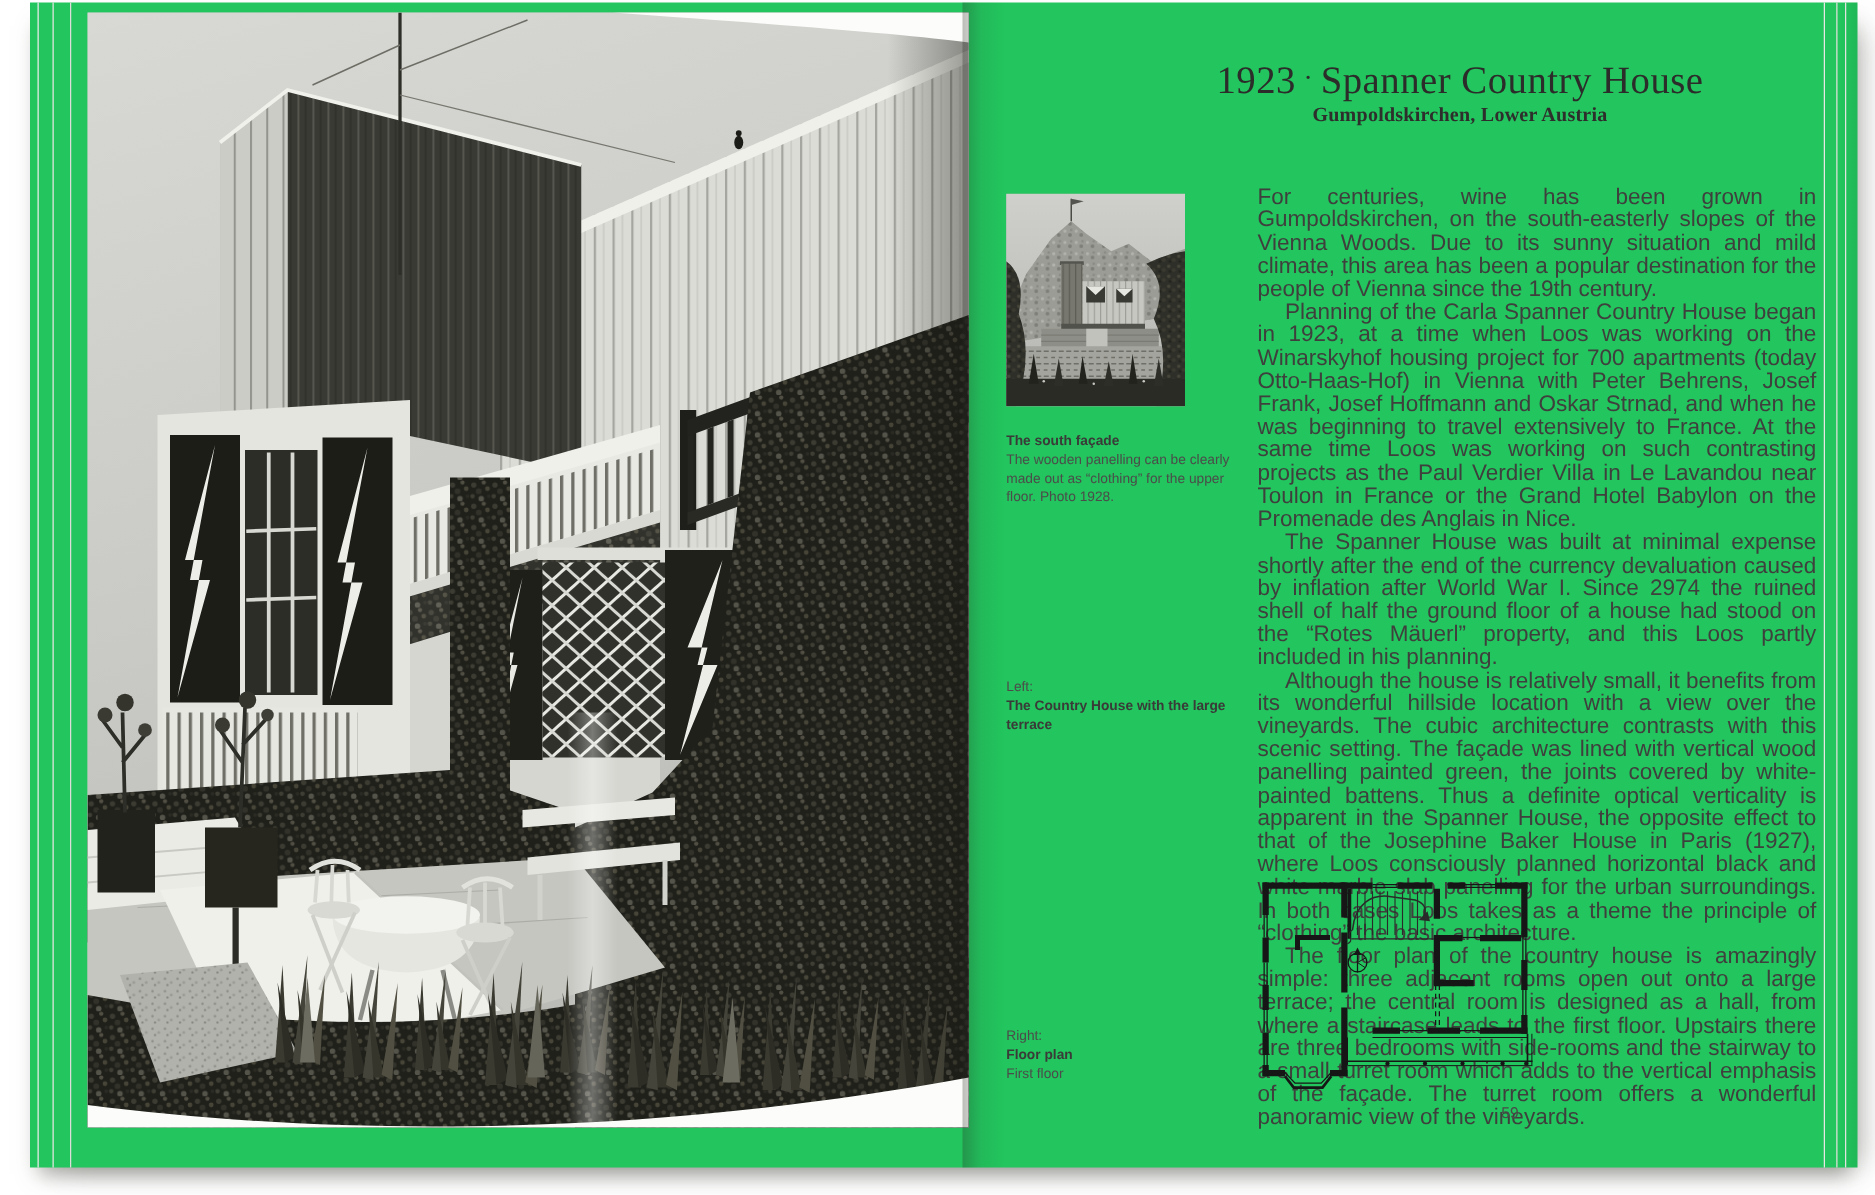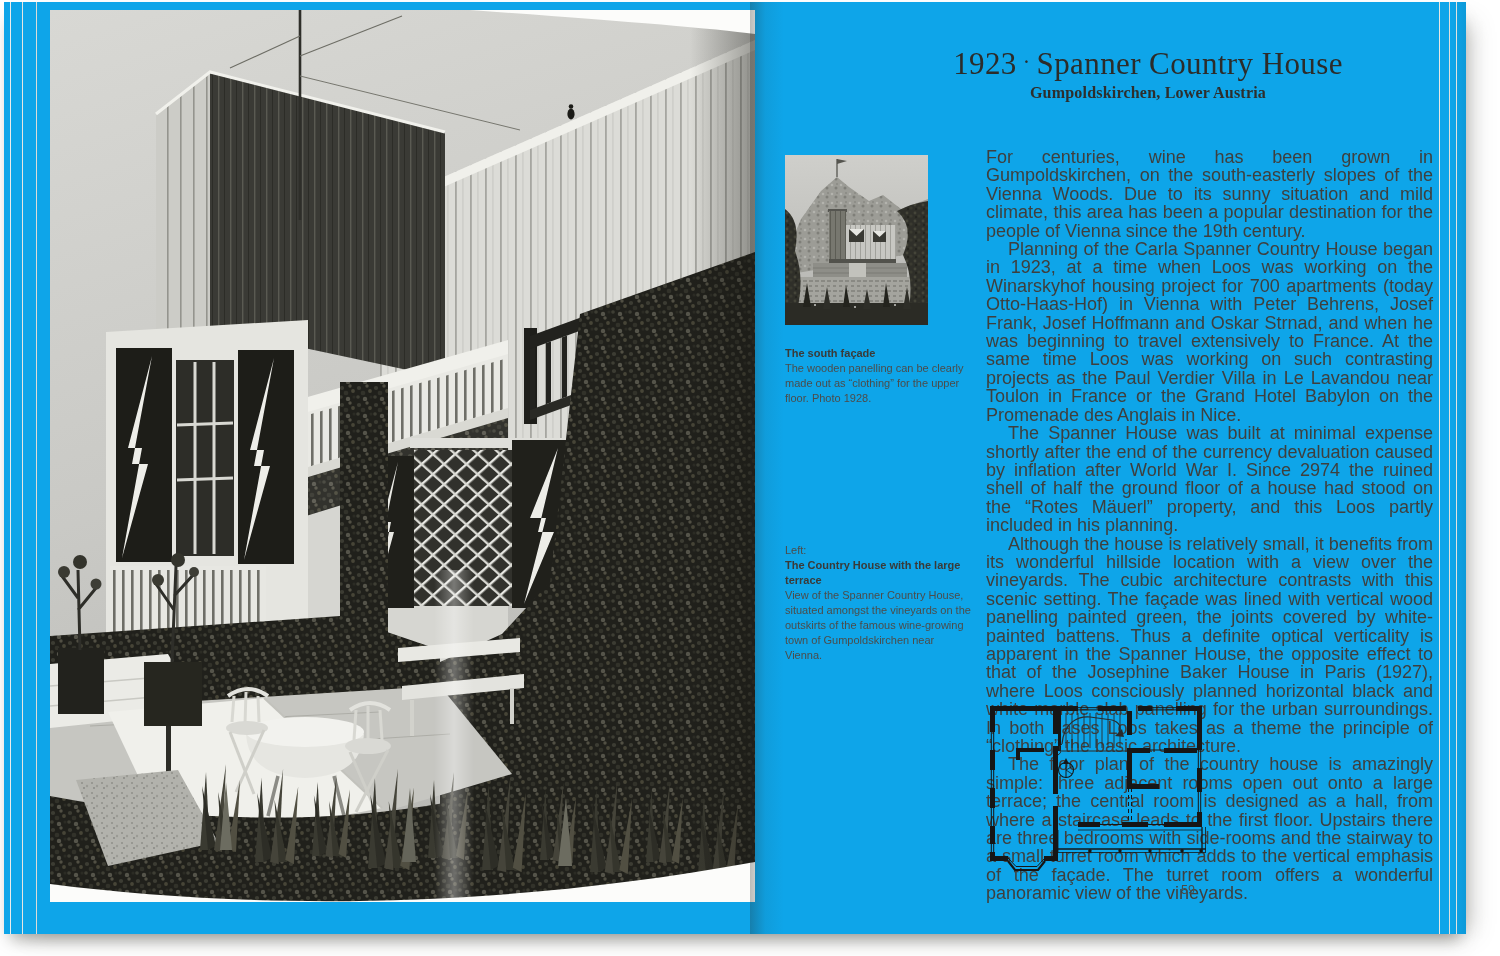--- a/index.html
+++ b/index.html
@@ -1,18 +1,18 @@
 <!DOCTYPE html>
 <html><head>
 <meta charset="utf-8">
 <style>
   html,body{margin:0;padding:0;background:#ffffff;}
   .stage{position:relative;width:1500px;height:956px;background:#ffffff;overflow:hidden;
          font-family:"Liberation Sans","DejaVu Sans",sans-serif;color:#3e3e3c;}
-  .book{position:absolute;left:4px;top:2px;width:1462px;height:932px;background:#0ea5e9;
+  .book{position:absolute;left:24px;top:2px;width:1462px;height:932px;background:#22c55e;
         box-shadow:0 12px 16px -7px rgba(90,90,82,.55), 16px 10px 22px -12px rgba(90,90,82,.35);}
   .edge-line{position:absolute;top:0;bottom:0;width:1px;}
   .el1{left:6px;background:#ececе8;background:#ececе8;background:#ececeb;}
   .el2{left:18px;background:#e6e6e2;}
   .el3{left:32px;background:#dedeDa;background:#dedeDA;background:#dedeDa;background:#dddDD9;background:#dcdcd8;}
   .el4{right:26px;background:#e7e7e3;}
   .el5{right:16px;background:#dfdfdb;}
   .el6{right:9px;background:#e8e8e4;}
   .photo-large{position:absolute;left:46px;top:8px;width:705px;height:892px;margin:0;background:#c9c9c5;}
   .photo-large svg{display:block;width:100%;height:100%;}
@@ -354,21 +354,20 @@
       </figure>
 
       <div class="caption cap1">
         <div class="cap-head">The south façade</div>
         <div class="cap-body">The wooden panelling can be clearly made out as “clothing” for the upper floor. Photo 1928.</div>
       </div>
 
       <div class="caption cap2">
         <div class="cap-kick">Left:</div>
         <div class="cap-head">The Country House with the large terrace</div>
-        <div class="cap-body">View of the Spanner Country House, situated amongst the vineyards on the outskirts of the famous wine-growing town of Gumpoldskirchen near Vienna.</div>
       </div>
 
       <div class="bodytext">
         <p>For centuries, wine has been grown in Gumpoldskirchen, on the south-easterly slopes of the Vienna Woods. Due to its sunny situation and mild climate, this area has been a popular destination for the people of Vienna since the 19th century.</p>
         <p>Planning of the Carla Spanner Country House began in 1923, at a time when Loos was working on the Winarskyhof housing project for 700 apartments (today Otto-Haas-Hof) in Vienna with Peter Behrens, Josef Frank, Josef Hoffmann and Oskar Strnad, and when he was beginning to travel extensively to France. At the same time Loos was working on such contrasting projects as the Paul Verdier Villa in Le Lavandou near Toulon in France or the Grand Hotel Babylon on the Promenade des Anglais in Nice.</p>
         <p>The Spanner House was built at minimal expense shortly after the end of the currency devaluation caused by inflation after World War I. Since 2974 the ruined shell of half the ground floor of a house had stood on the “Rotes Mäuerl” property, and this Loos partly included in his planning.</p>
         <p>Although the house is relatively small, it benefits from its wonderful hillside location with a view over the vineyards. The cubic architecture contrasts with this scenic setting. The façade was lined with vertical wood panelling painted green, the joints covered by white-painted battens. Thus a definite optical verticality is apparent in the Spanner House, the opposite effect to that of the Josephine Baker House in Paris (1927), where Loos consciously planned horizontal black and white marble slab panelling for the urban surroundings. In both cases Loos takes as a theme the principle of “clothing” the basic architecture.</p>
         <p>The floor plan of the country house is amazingly simple: three adjacent rooms open out onto a large terrace; the central room is designed as a hall, from where a staircase leads to the first floor. Upstairs there are three bedrooms with side-rooms and the stairway to a small turret room which adds to the vertical emphasis of the façade. The turret room offers a wonderful panoramic view of the vineyards.</p>
       </div>
 
@@ -455,19 +454,24 @@
             <line x1="72" y1="138" x2="72" y2="160" stroke-width="0.8"></line>
             <circle cx="104" cy="158.8" r="1.7" fill="#161616" stroke="none"></circle>
             <circle cx="134" cy="158.8" r="1.7" fill="#161616" stroke="none"></circle>
             <circle cx="164" cy="158.8" r="1.7" fill="#161616" stroke="none"></circle>
             <circle cx="196" cy="158.8" r="1.7" fill="#161616" stroke="none"></circle>
             <circle cx="215" cy="158.8" r="1.7" fill="#161616" stroke="none"></circle>
           </g>
         </svg>
       </figure>
 
+      <div class="caption cap3">
+        <div class="cap-kick">Right:</div>
+        <div class="cap-head">Floor plan</div>
+        <div class="cap-body">First floor</div>
+      </div>
 
       <div class="pagenum">59</div>
 
       <div class="right-inner-shade"></div>
     </section>
   </div>
 </div>
 
 </body></html>

